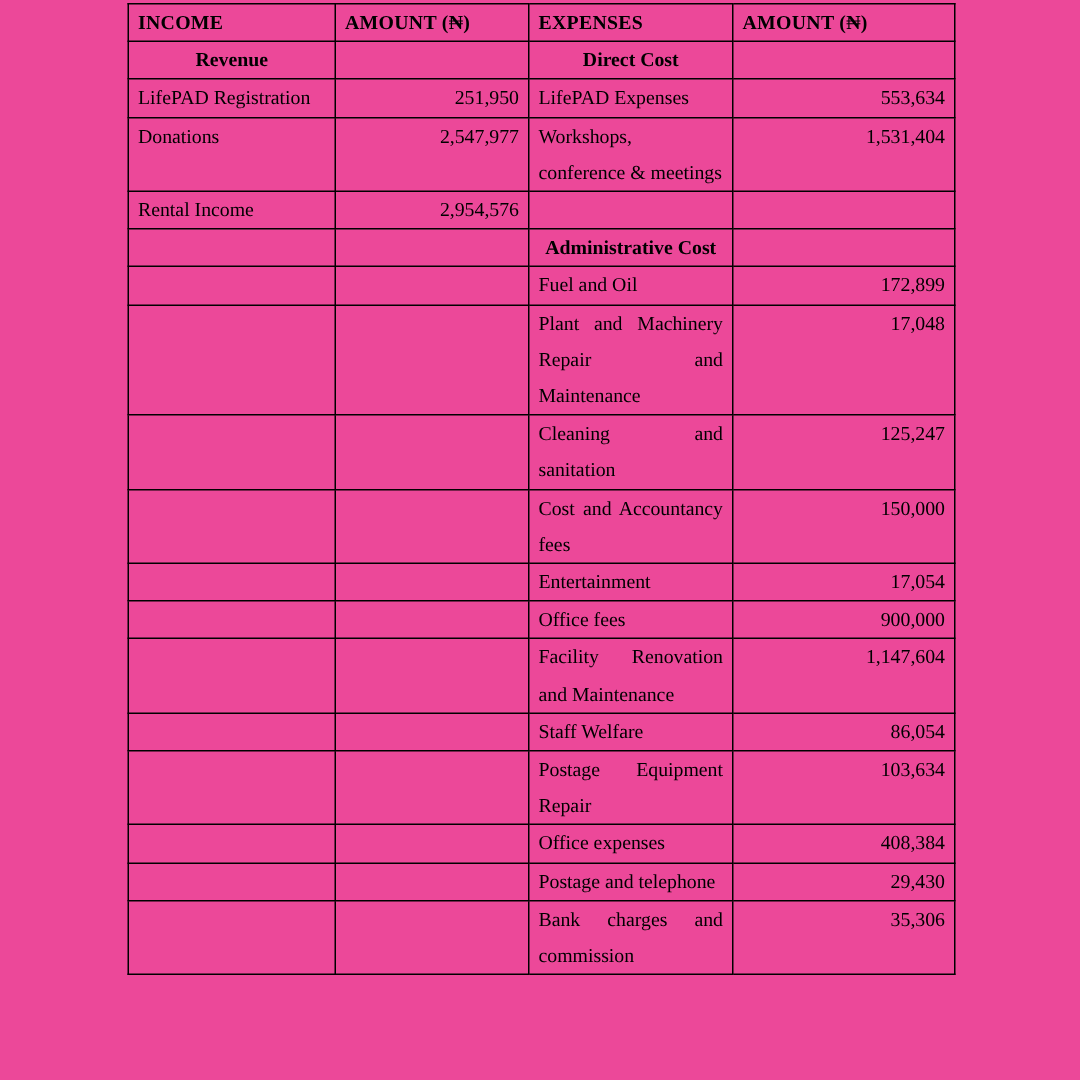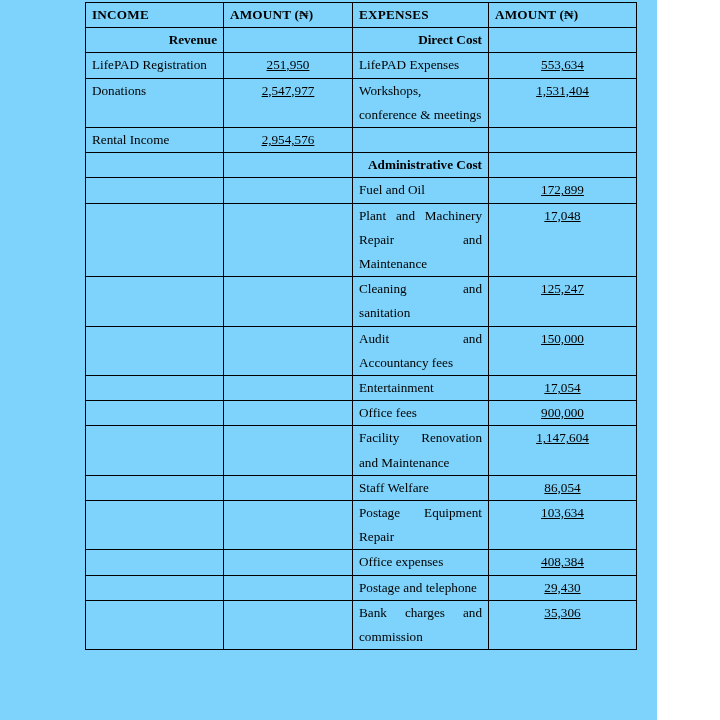--- a/index.html
+++ b/index.html
@@ -9,23 +9,23 @@
   }
   body {
     width: 720px;
     height: 720px;
     overflow: hidden;
     font-family: "Liberation Serif", "DejaVu Serif", serif;
     color: #000000;
   }
   .page {
     position: relative;
-    width: 657px;
+    width: 720px;
     height: 720px;
-    background: #7dd3fc;
+    background: #ec4899;
   }
   table.fin-table {
     position: absolute;
     left: 85px;
     top: 2px;
     width: 551px;
     border-collapse: collapse;
     table-layout: fixed;
   }
   .fin-table th, .fin-table td {
@@ -41,25 +41,24 @@
   }
   .fin-table th {
     font-weight: bold;
     letter-spacing: 0.2px;
   }
   .fin-table td.name-cell {
     text-align: justify;
   }
   .fin-table td.bold {
     font-weight: bold;
-    text-align: right;
+    text-align: center;
   }
   .fin-table td.amount-cell {
-    text-align: center;
-    text-decoration: underline;
+    text-align: right;
   }
 </style>
 </head>
 <body>
 
 <div class="page">
   <table class="fin-table">
     <colgroup>
       <col style="width:138px">
       <col style="width:129px">
@@ -119,21 +118,21 @@
         </tr>
         <tr>
           <td class="name-cell"></td>
           <td class="amount-cell"></td>
           <td class="name-cell">Cleaning and sanitation</td>
           <td class="amount-cell">125,247</td>
         </tr>
         <tr>
           <td class="name-cell"></td>
           <td class="amount-cell"></td>
-          <td class="name-cell">Audit and Accountancy fees</td>
+          <td class="name-cell">Cost and Accountancy fees</td>
           <td class="amount-cell">150,000</td>
         </tr>
         <tr>
           <td class="name-cell"></td>
           <td class="amount-cell"></td>
           <td class="name-cell">Entertainment</td>
           <td class="amount-cell">17,054</td>
         </tr>
         <tr>
           <td class="name-cell"></td>

